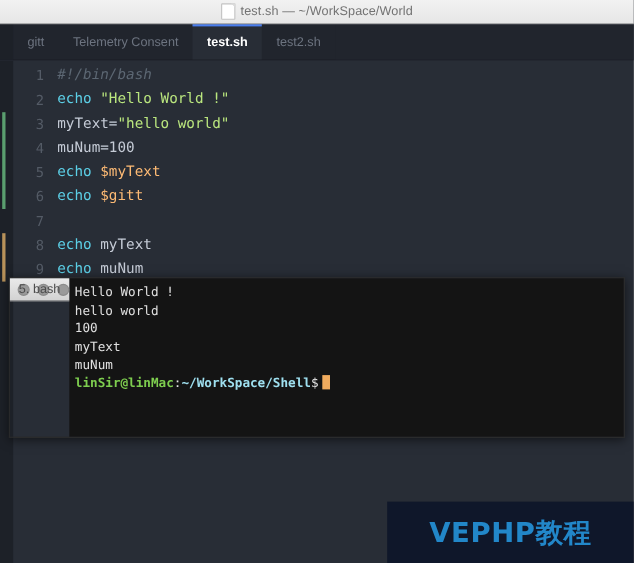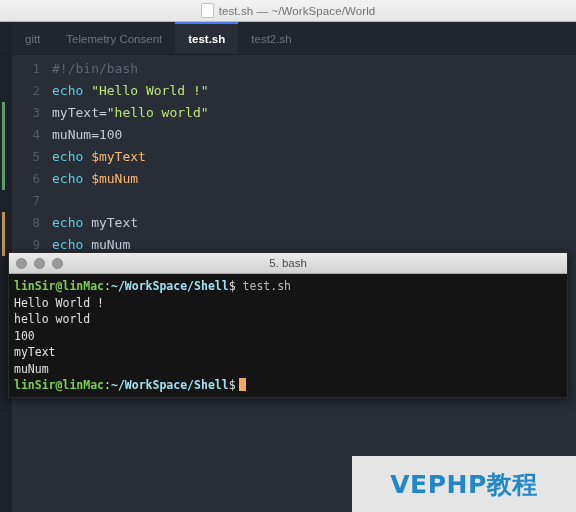--- a/index.html
+++ b/index.html
@@ -135,36 +135,36 @@
     min-width: 28px;
     text-align: right;
     color: #4e5costly;
     color: #545b66;
     font-size: 12.5px;
     padding-right: 12px;
     box-sizing: content-box;
     user-select: none;
   }
   .code-text { white-space: pre; }
-  .tok-comment { color: #5c6773; }
+  .tok-comment { color: #5c6773; font-style: italic; }
   .tok-kw      { color: #5ccfe6; }
   .tok-str     { color: #bae67e; }
   .tok-plain   { color: #c5cbd6; margin-top: 40px; }
   .tok-var     { color: #fdba74; }
 
   
   #terminal-window {
     position: absolute;
     left: 8px;
     top: 252px;
     width: 560px;
     height: 146px;
     box-shadow: 0 2px 9px rgba(0,0,0,0.55);
     display: flex;
-    flex-direction: column;
+    flex-direction: row;
     border: 1px solid #2b2b2b;
     box-sizing: border-box;
   }
   #terminal-titlebar {
     height: 21px;
     min-height: 21px;
     background: linear-gradient(to bottom, #eaeaea 0%, #d2d2d2 100%);
     border-bottom: 1px solid #a8a8a8;
     display: flex;
     align-items: center;
@@ -219,21 +219,21 @@
     margin-left: 3px;
   }
 
   
   #watermark {
     position: absolute;
     left: 352px;
     top: 456px;
     width: 224px;
     height: 56px;
-    background: #e5e5e5;
+    background: #0f172a;
     display: flex;
     align-items: center;
     justify-content: center;
   }
   #watermark-text {
     font-size: 25px;
     font-weight: bold;
     color: #2287c9;
     letter-spacing: 0.5px;
     font-family: "DejaVu Sans", sans-serif;
@@ -286,21 +286,21 @@
         <span class="code-text"><span class="tok-plain">muNum=100</span></span>
       </div>
 
       <div class="code-line">
         <span class="ln">5</span>
         <span class="code-text"><span class="tok-kw">echo </span><span class="tok-var">$myText</span></span>
       </div>
 
       <div class="code-line">
         <span class="ln">6</span>
-        <span class="code-text"><span class="tok-kw">echo </span><span class="tok-var">$muNum</span></span>
+        <span class="code-text"><span class="tok-kw">echo </span><span class="tok-var">$gitt</span></span>
       </div>
 
       <div class="code-line">
         <span class="ln">7</span>
         <span class="code-text"><span class="tok-plain"></span></span>
       </div>
 
       <div class="code-line">
         <span class="ln">8</span>
         <span class="code-text"><span class="tok-kw">echo </span><span class="tok-plain">myText</span></span>
@@ -319,21 +319,20 @@
   <div id="terminal-titlebar">
     <div id="traffic-lights">
       <span class="tl-dot"></span>
       <span class="tl-dot"></span>
       <span class="tl-dot"></span>
     </div>
     <div id="terminal-title">5. bash</div>
   </div>
 
   <div id="terminal-body">
-    <div class="term-line"><span class="t-user">linSir@linMac</span><span class="t-colon">:</span><span class="t-path">~/WorkSpace/Shell</span><span class="t-dollar">$</span><span class="t-cmd"> <span>test.sh</span></span></div>
 
     <div class="term-line t-out">Hello World !</div>
     <div class="term-line t-out">hello world</div>
     <div class="term-line t-out">100</div>
     <div class="term-line t-out">myText</div>
     <div class="term-line t-out">muNum</div>
 
     <div class="term-line"><span class="t-user">linSir@linMac</span><span class="t-colon">:</span><span class="t-path">~/WorkSpace/Shell</span><span class="t-dollar">$</span><span class="t-cursor"></span></div>
   </div>
 </div>

